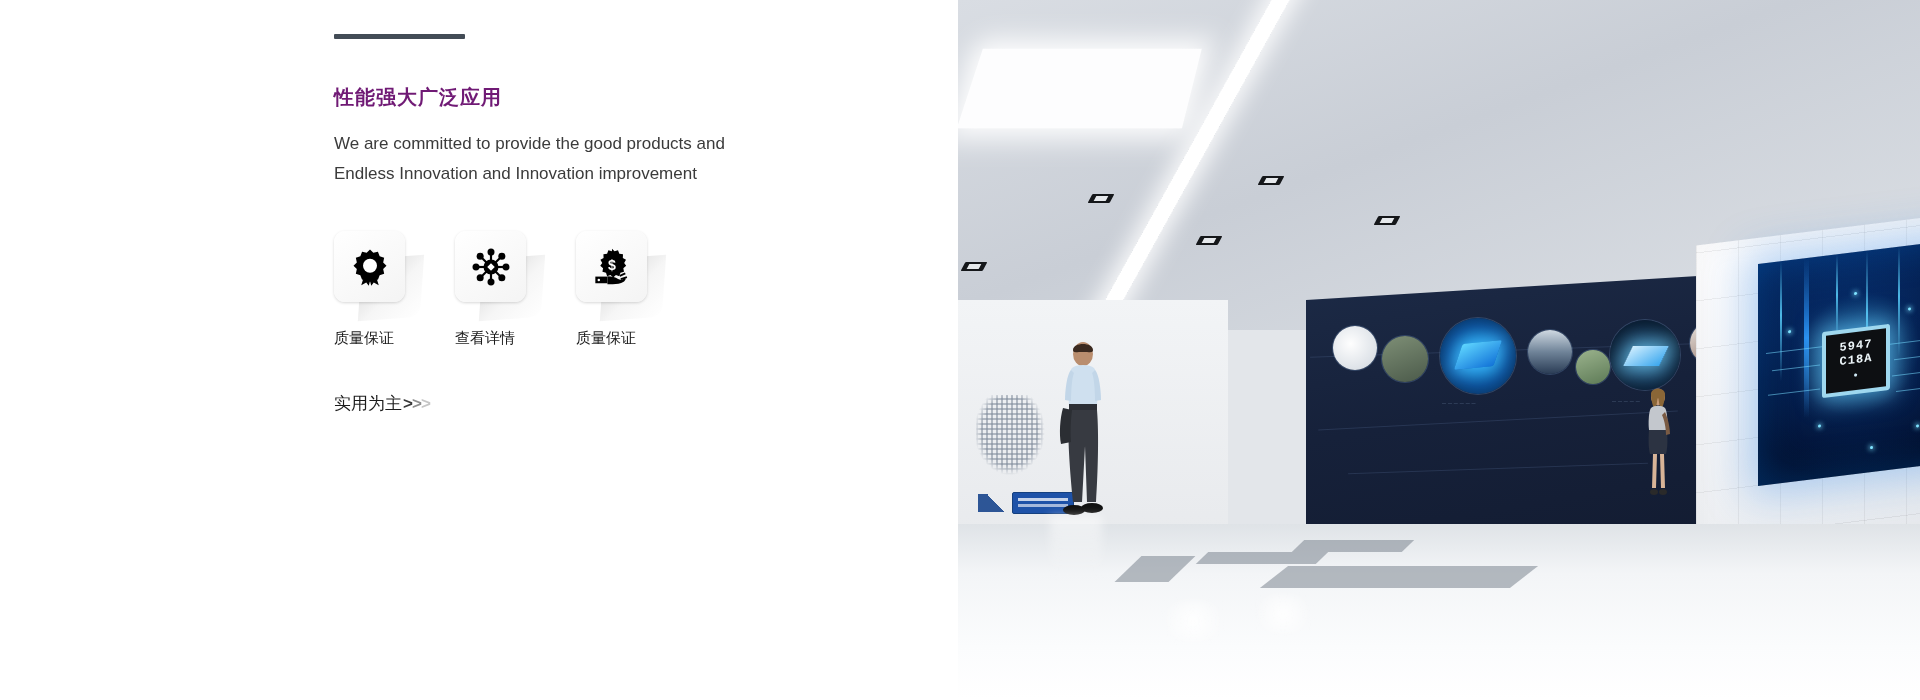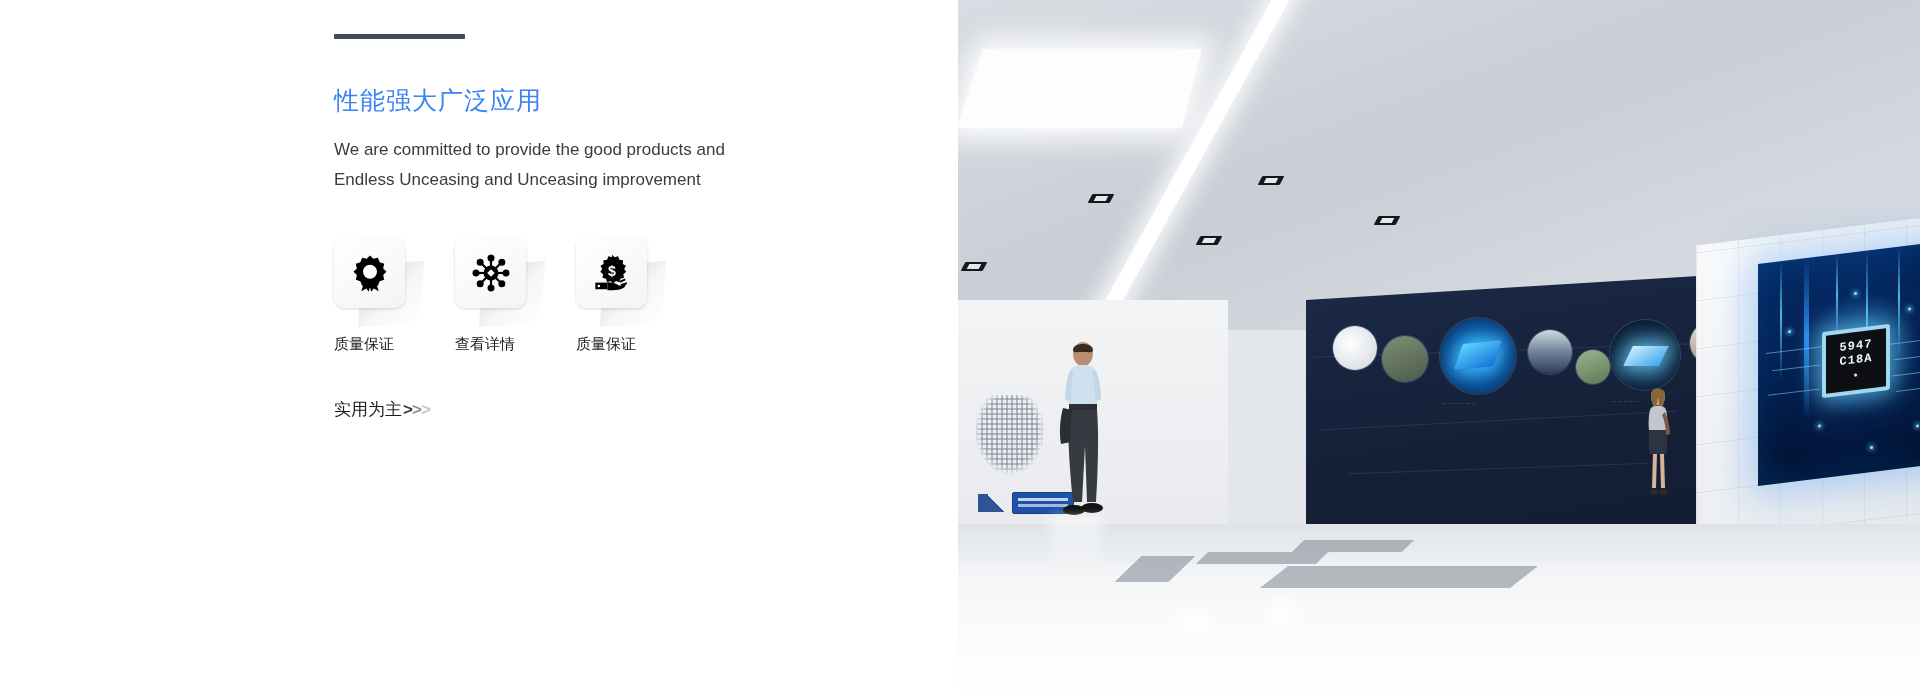--- a/index.html
+++ b/index.html
@@ -38,23 +38,23 @@
 
   .divider {
     margin-top:34px;
     width:131px; height:5px;
     background:#434c56;
     border-radius:1px;
   }
 
   .sub-title {
     margin-top:46px;
-    font-size:25px;
-    font-weight:400;
-    color:#3b82f6;
+    font-size:20px;
+    font-weight:700;
+    color:#701a75;
     letter-spacing:1px;
     line-height:1.2;
   }
 
   .desc {
     margin-top:20px;
     font-size:17px;
     color:#3b3b3b;
     line-height:30px;
     font-weight:400;
@@ -321,21 +321,21 @@
   <div class="text-pane">
     <div class="content">
 
 
       <div class="divider"></div>
 
       <h2 class="sub-title">性能强大广泛应用</h2>
 
       <div class="desc">
         <div>We are committed to provide the good products and</div>
-        <div>Endless Unceasing and Unceasing improvement</div>
+        <div>Endless Innovation and Innovation improvement</div>
       </div>
 
       
       <div class="features">
 
         <div class="feature">
           <div class="feature-icon-wrap">
             <div class="feature-icon">
               <svg viewBox="0 0 48 48" fill="#000">
                 <path d="M24 3 28 7 33.5 5.7 35.6 11 41 13 39.8 18.5 43.8 22.5 39.8 26.5 41 32 35.6 34 33.5 39.3 28 38 24 42 20 38 14.5 39.3 12.4 34 7 32 8.2 26.5 4.2 22.5 8.2 18.5 7 13 12.4 11 14.5 5.7 20 7Z"></path>

